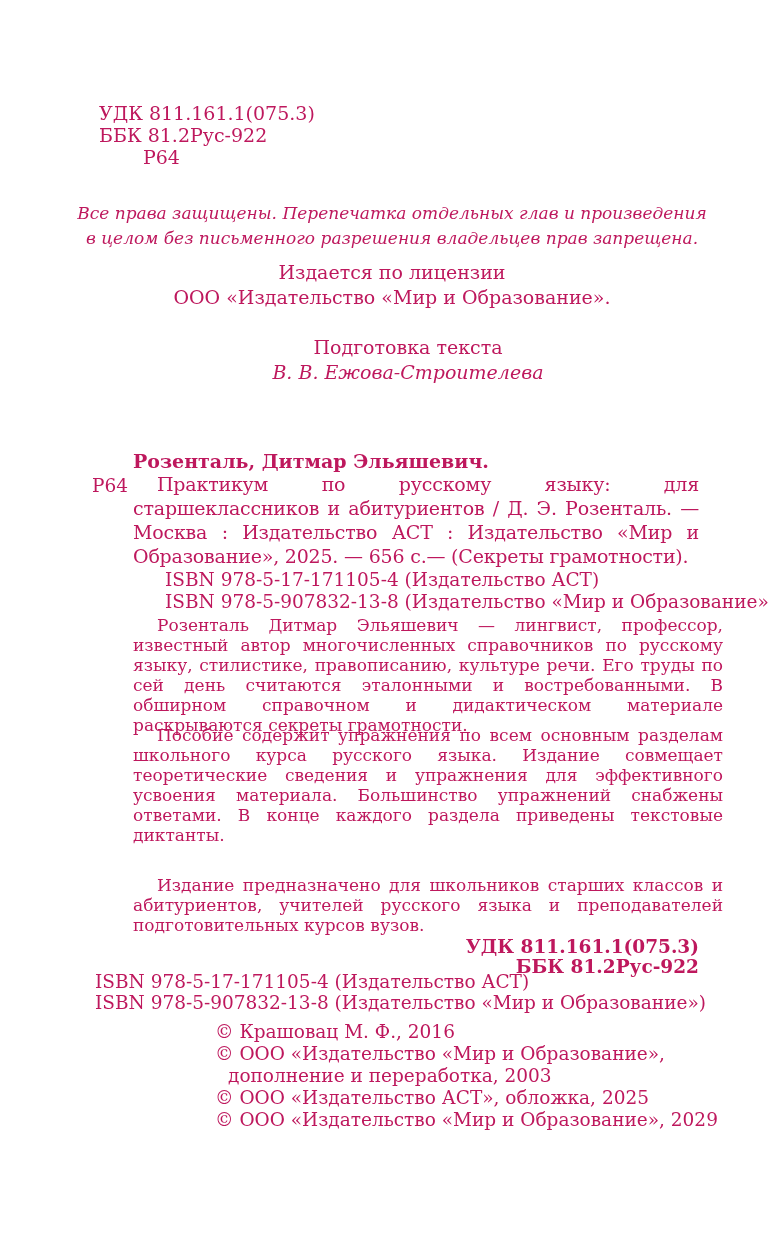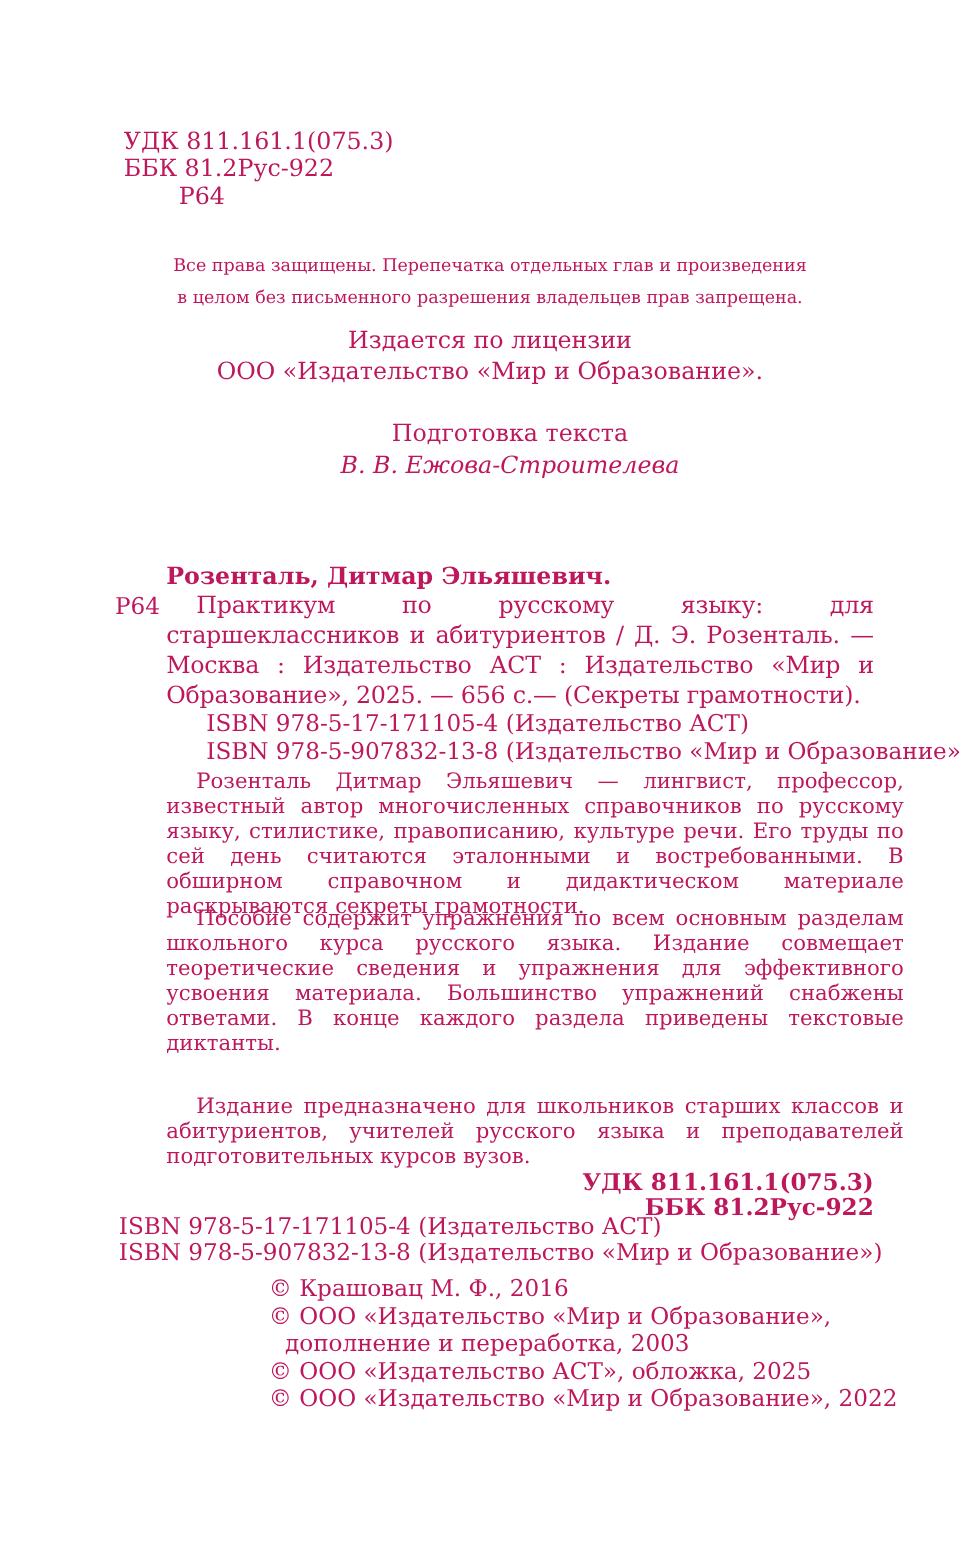--- a/index.html
+++ b/index.html
@@ -23,22 +23,22 @@
   
   .top-codes {
     left: 99px; top: 102px;
     font-size: 19px; line-height: 22px;
   }
   .top-codes .author-sign { padding-left: 44px; }
 
   
   .rights-notice {
     left: 16px; width: 752px; top: 201px;
-    font-size: 14px; line-height: 25px;
-    text-align: center;
+    font-size: 17px; line-height: 25px;
+    font-style: italic; text-align: center;
   }
   .license-note {
     left: 16px; width: 752px; top: 260px;
     font-size: 19px; line-height: 25px;
     text-align: center;
   }
   .prep-block {
     left: 32px; width: 752px; top: 335px;
     font-size: 19px; line-height: 25px;
     text-align: center;
@@ -140,16 +140,16 @@
   <div class="abs isbn-bottom">
     <div class="nowrap">ISBN 978-5-17-171105-4 (Издательство АСТ)</div>
     <div class="nowrap">ISBN 978-5-907832-13-8 (Издательство «Мир и Образование»)</div>
   </div>
 
   <div class="abs copyright-block">
     <div class="nowrap">© Крашовац М. Ф., 2016</div>
     <div class="nowrap">© ООО «Издательство «Мир и Образование»,</div>
     <div class="nowrap cont">дополнение и переработка, 2003</div>
     <div class="nowrap">© ООО «Издательство АСТ», обложка, 2025</div>
-    <div class="nowrap">© ООО «Издательство «Мир и Образование», 2022</div>
+    <div class="nowrap">© ООО «Издательство «Мир и Образование», 2029</div>
   </div>
 
 </div>
 
 </body></html>

